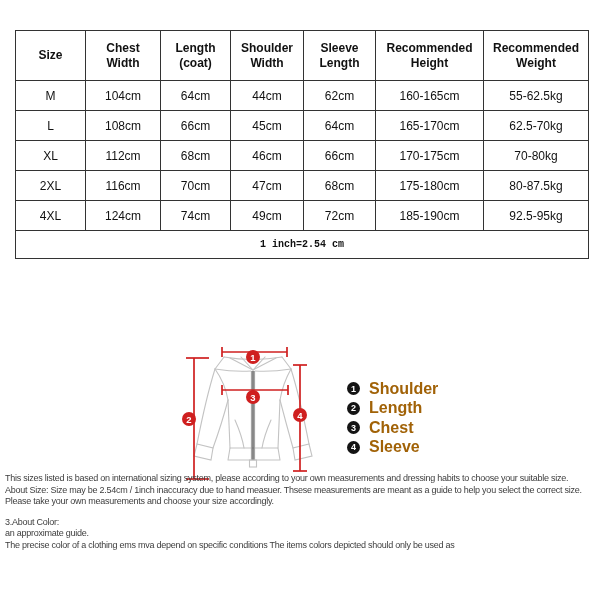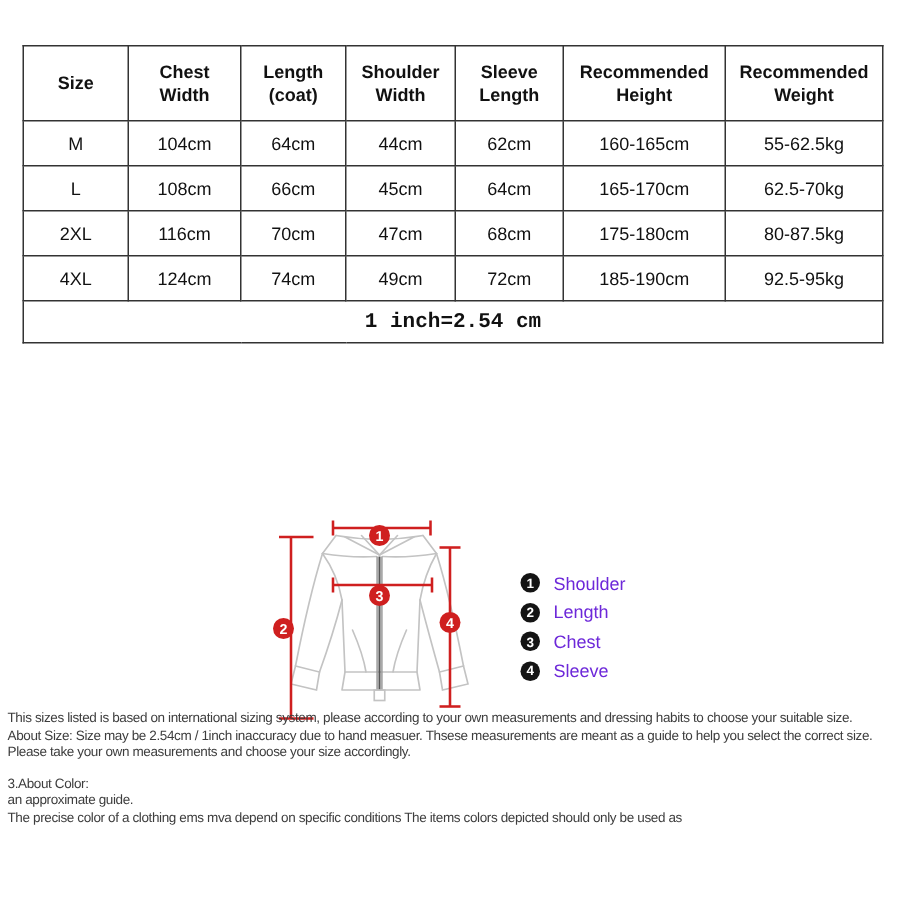--- a/index.html
+++ b/index.html
@@ -11,36 +11,36 @@
   table.size-chart { position:absolute; left:15px; top:30px; width:573px;
     border-collapse:collapse; table-layout:fixed; }
   table.size-chart td, table.size-chart th { border:1px solid var(--border);
     text-align:center; vertical-align:middle; color:#111; }
   table.size-chart { border:1.5px solid var(--border); }
   tr.hdr { height:50px; }
   tr.hdr th { font-size:12px; font-weight:bold; line-height:1.25; padding:2px 4px; }
   tr.datarow { height:30px; }
   tr.datarow td { font-size:12px; font-weight:normal; }
   td.note-mono { height:28px; font-family:"Liberation Mono","DejaVu Sans Mono",monospace;
-    font-weight:bold; font-size:14px; color:#111; }
+    font-weight:bold; font-size:10px; color:#111; }
 
   
   .diagram-svg { position:absolute; left:178px; top:338px; }
   .ol { stroke:var(--outline); fill:none; stroke-width:1.1; stroke-linecap:round; }
   .zip { stroke:#9a9a9a; fill:none; stroke-width:1; }
   .zipc { stroke:#555; fill:none; stroke-width:1.4; }
   .rl { stroke:var(--red); fill:none; stroke-width:1.7; }
   .rc { fill:var(--red); }
   .rt { fill:#fff; font-family:"Liberation Sans",sans-serif; font-size:9.5px; font-weight:bold; text-anchor:middle; }
 
   .legend { position:absolute; left:347px; top:379px; }
   .legend-row { display:flex; align-items:center; height:19.5px; }
   .lnum { width:13px; height:13px; border-radius:50%; background:#141414; color:#fff;
     font-size:9px; font-weight:bold; display:flex; align-items:center; justify-content:center; flex:0 0 13px; }
-  .llabel { margin-left:9px; font-size:12px; font-weight:400; color:#6d28d9; }
+  .llabel { margin-left:9px; font-size:16px; font-weight:700; color:#a16207; }
 
   
   .notes { position:absolute; left:5px; top:473px; width:595px; color:#3d3d3d;
     font-size:9px; line-height:11.5px; letter-spacing:-0.25px; }
   .notes .sec-title { margin-top:9px; }
   .notes .sec-title:first-child { margin-top:0; }
   .notes div { white-space:nowrap; }
 </style>
 </head>
 <body>
@@ -81,20 +81,29 @@
         <tr class="datarow">
           <td>L</td>
           <td>108cm</td>
           <td>66cm</td>
           <td>45cm</td>
           <td>64cm</td>
           <td>165-170cm</td>
           <td>62.5-70kg</td>
         </tr>
         <tr class="datarow">
+          <td>XL</td>
+          <td>112cm</td>
+          <td>68cm</td>
+          <td>46cm</td>
+          <td>66cm</td>
+          <td>170-175cm</td>
+          <td>70-80kg</td>
+        </tr>
+        <tr class="datarow">
           <td>2XL</td>
           <td>116cm</td>
           <td>70cm</td>
           <td>47cm</td>
           <td>68cm</td>
           <td>175-180cm</td>
           <td>80-87.5kg</td>
         </tr>
         <tr class="datarow">
           <td>4XL</td>

